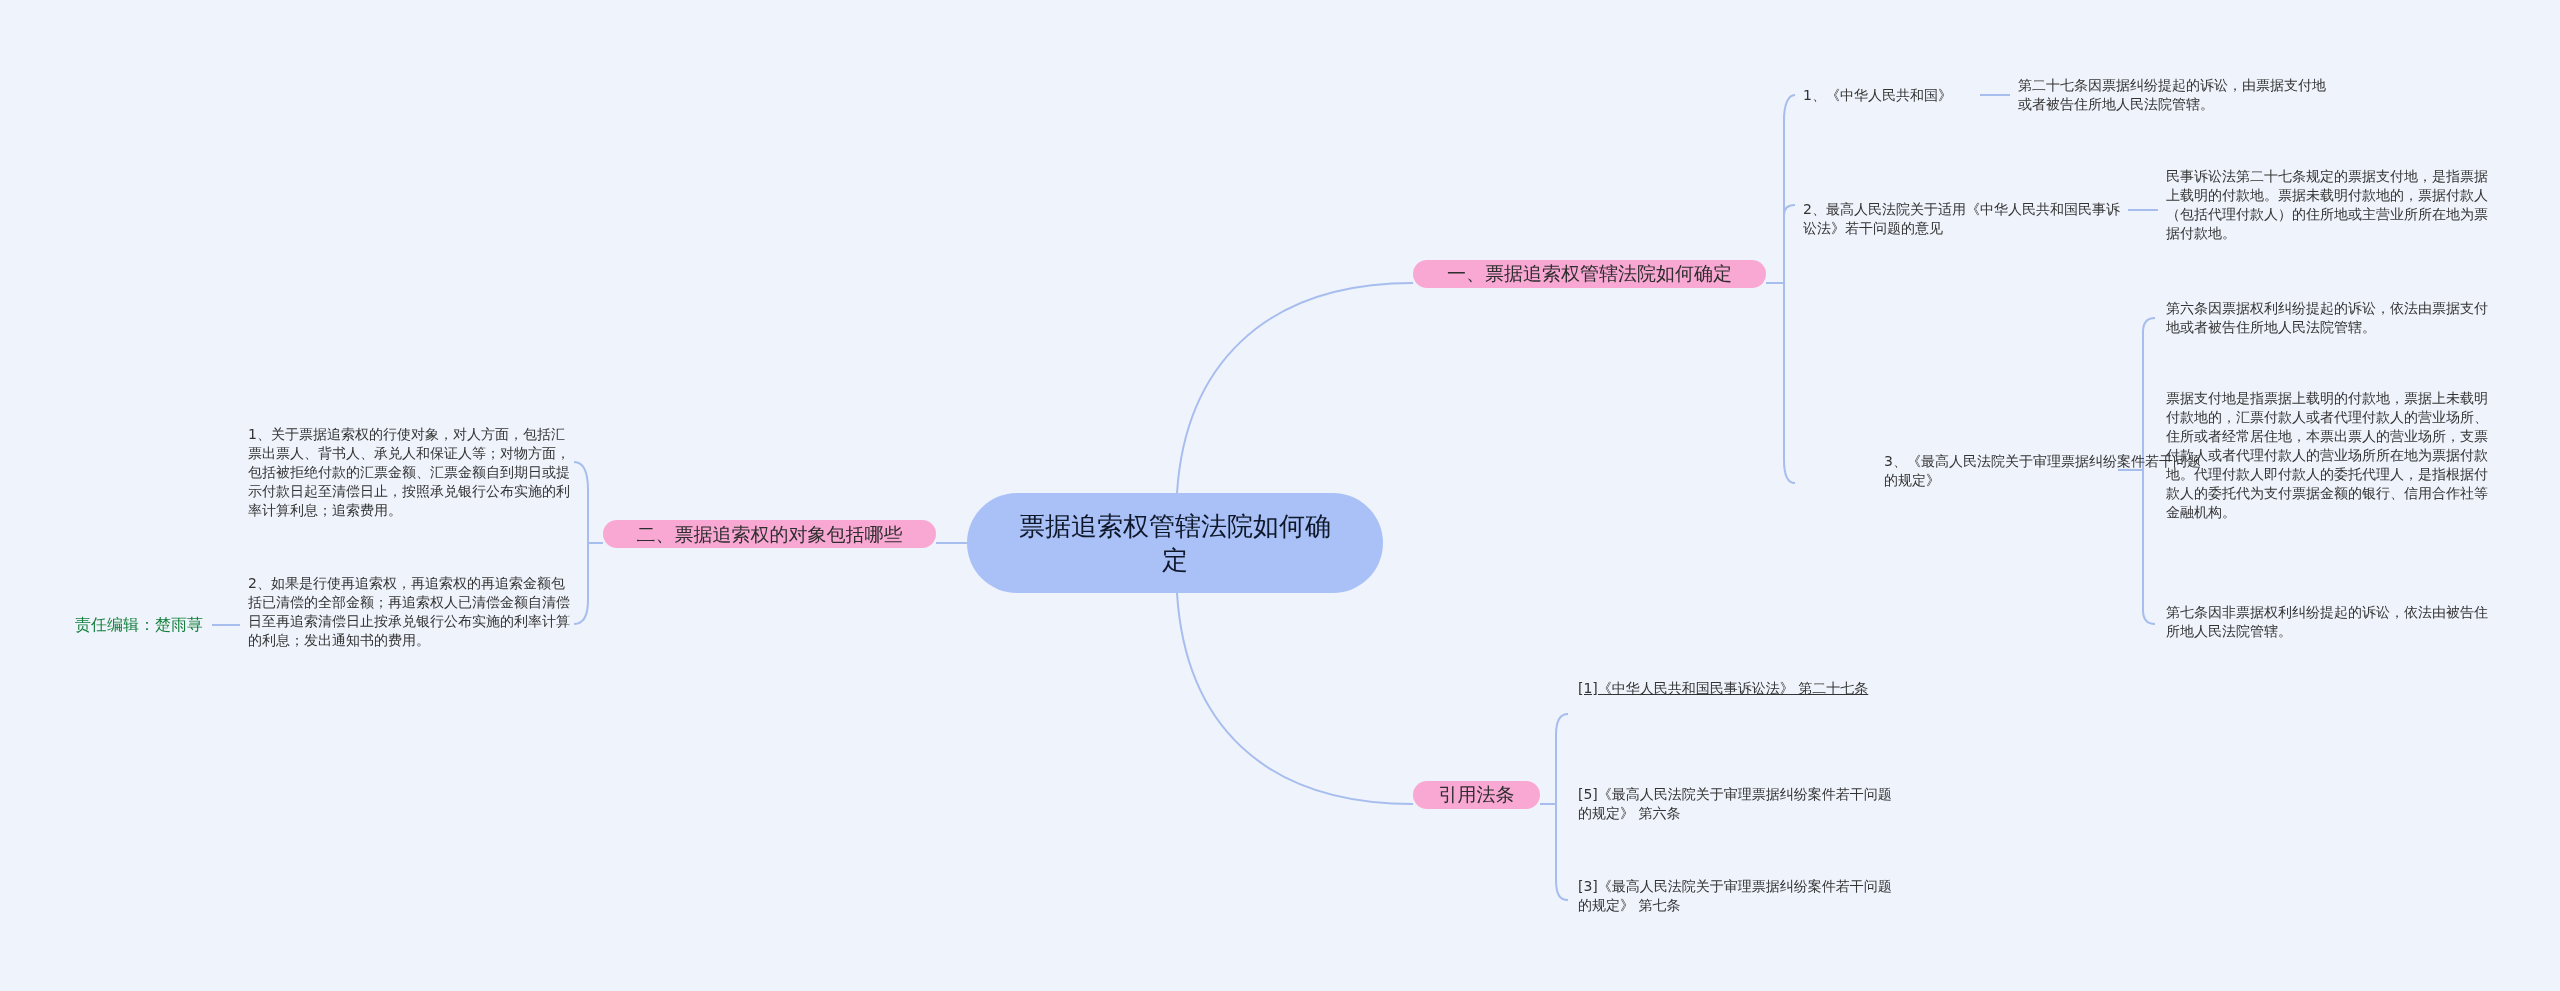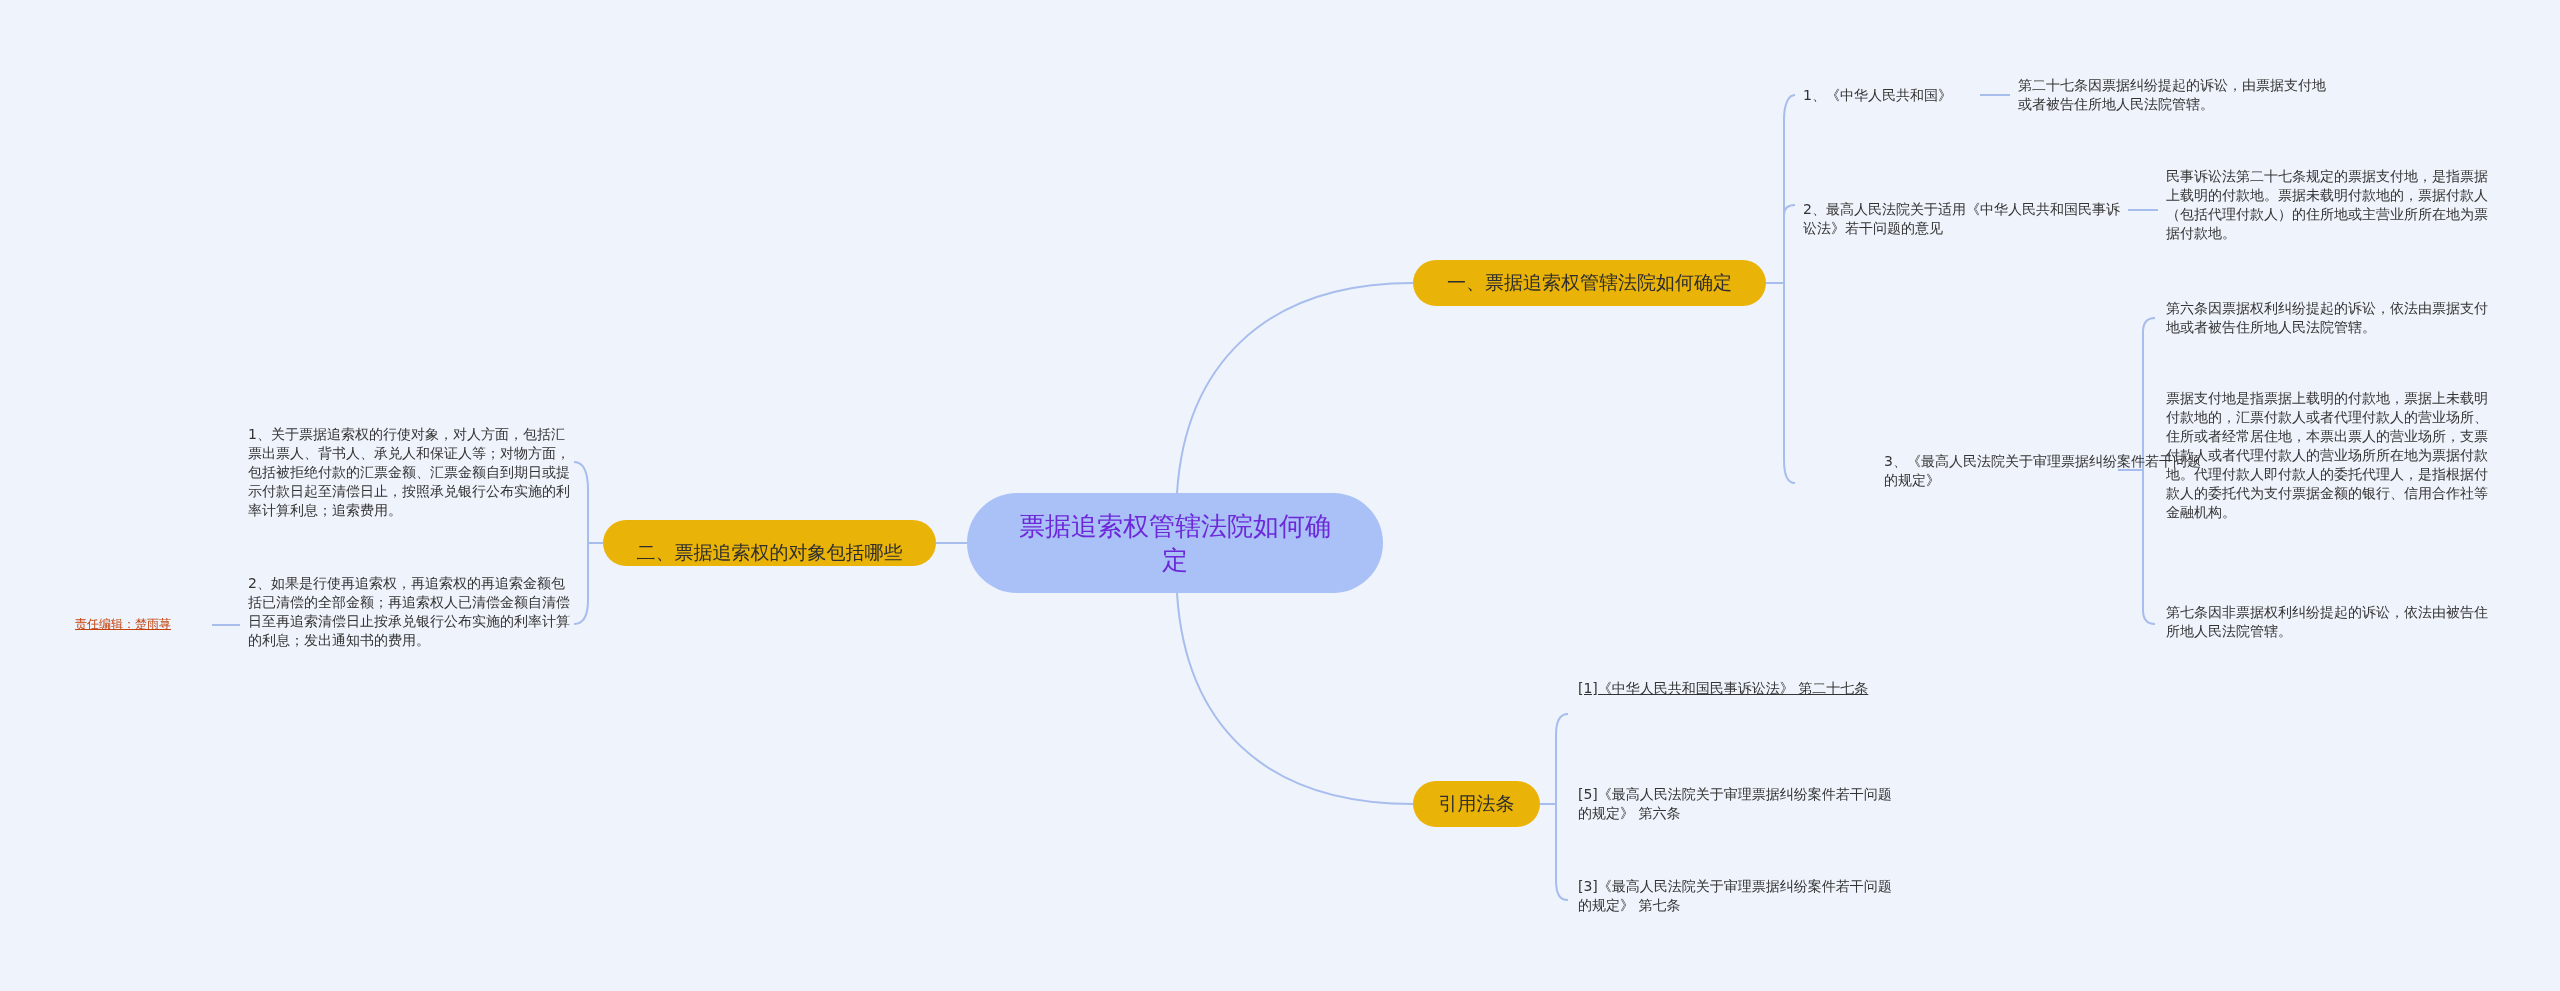--- a/index.html
+++ b/index.html
@@ -9,33 +9,33 @@
       font-family: "DejaVu Sans", "Liberation Sans", sans-serif;
       color: #333;
       position: relative;
     }
     svg.links { position: absolute; left: 0; top: 0; width: 2560px; height: 991px; }
     .node { position: absolute; box-sizing: border-box; }
     .root {
       left: 967px; top: 493px; width: 416px; height: 100px;
       background: #a9c1f7; border-radius: 50px;
       display: flex; align-items: center; justify-content: center;
-      text-align: center; font-size: 26px; line-height: 34px; color: #6d28d9;
+      text-align: center; font-size: 26px; line-height: 34px; color: #0f172a;
       padding: 0 50px;
     }
     .branch {
-      background: #eab308; border-radius: 24px;
+      background: #f9a8d4; border-radius: 24px;
       display: flex; align-items: center; justify-content: center;
-      font-size: 19px; color: #2e2e2e; white-space: nowrap; height: 46px;
+      font-size: 19px; color: #2e2e2e; white-space: nowrap; height: 28px;
     }
     .b1 { left: 1413px; top: 260px; width: 353px; }
     .b2 { left: 603px; top: 520px; width: 333px; align-items: flex-end; }
     .b3 { left: 1413px; top: 781px; width: 127px; align-items: center; }
     .leaf { font-size: 14px; line-height: 19px; color: #333; }
-    .ed { font-size: 12px; line-height: 19px; color: #c2410c; white-space: nowrap; text-decoration: underline; }
+    .ed { font-size: 16px; line-height: 19px; color: #15803d; white-space: nowrap; }
   </style>
 </head>
 <body>
 
 <svg class="links" xmlns="http://www.w3.org/2000/svg">
   <g fill="none" stroke="#a6bdee" stroke-width="2">
 
     <path d="M1177 493 C1185 370 1260 283 1413 283"></path>
 
     <path d="M1177 593 C1185 720 1260 804 1413 804"></path>

